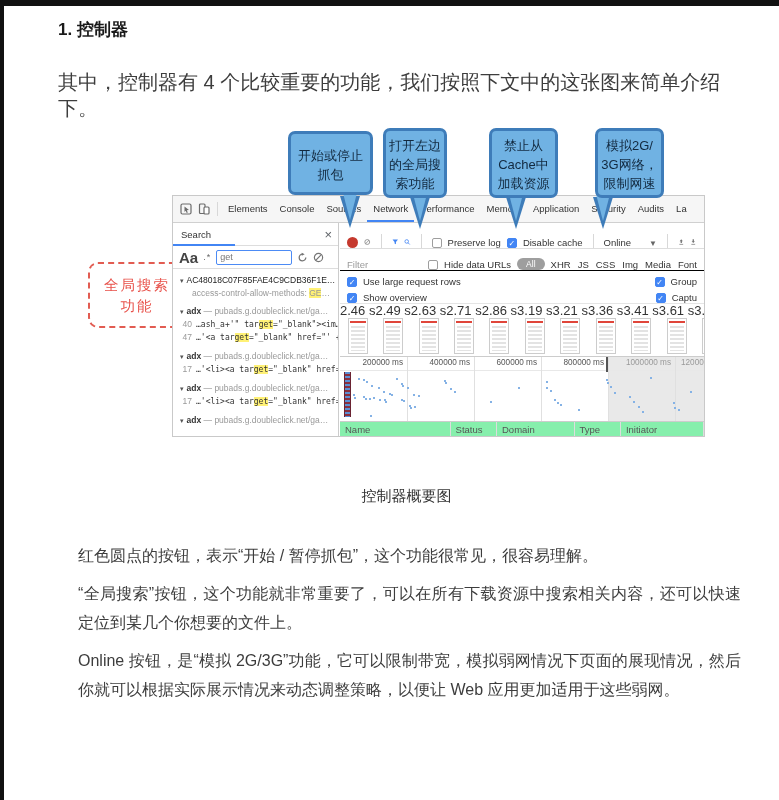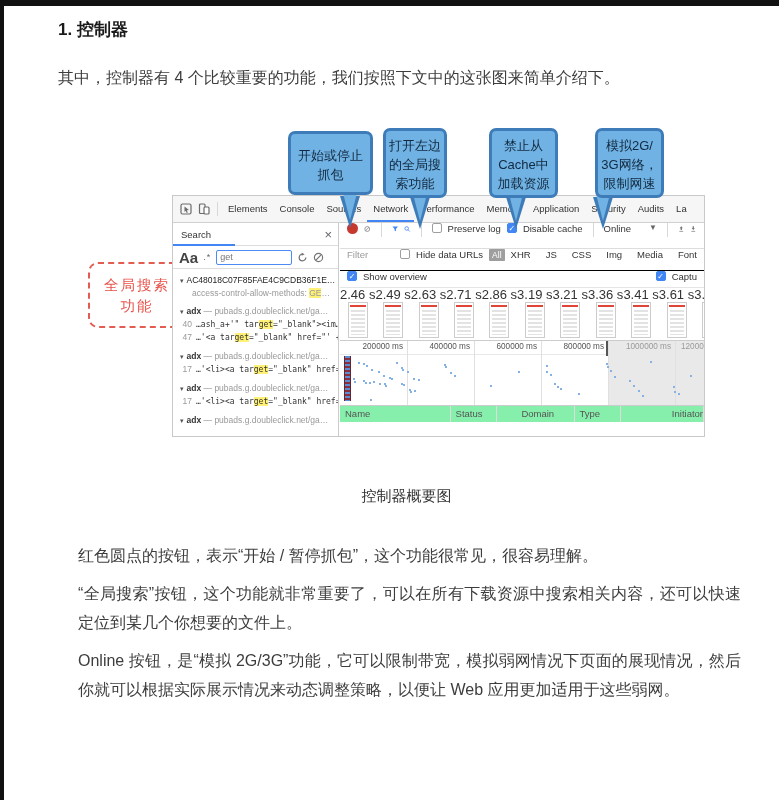--- a/index.html
+++ b/index.html
@@ -4,21 +4,21 @@
 <style>
   html,body{margin:0;padding:0}
   body{width:779px;height:800px;position:relative;background:#fff;overflow:hidden;
        font-family:"Liberation Sans","DejaVu Sans",sans-serif;color:#3d3d3d}
   .abs{position:absolute}
   
   .topbar{left:0;top:0;width:779px;height:6px;background:#111}
   .leftbar{left:0;top:0;width:4px;height:800px;background:#111}
   
   .heading{left:58px;top:8px;font-size:17px;line-height:22px;font-weight:bold;color:#1a1a1a}
-  .intro{left:58px;top:49px;width:690px;font-size:16px;line-height:26px;color:#3d3d3d}
+  .intro{left:58px;top:49px;width:690px;font-size:20px;line-height:26px;color:#3d3d3d}
   .caption{left:58px;top:487px;width:697px;text-align:center;font-size:15px;color:#333}
   .paras{left:78px;top:541px;width:677px;font-size:16px;line-height:29px;text-align:justify;color:#3d3d3d}
   .paras p{margin:0 14px 9px 0}
   
   .callout{background:#70b2e3;border:3px solid #3e7cb9;border-radius:7px;color:#12293f;
            text-align:center;font-size:13px;line-height:19px;box-sizing:border-box;z-index:5}
   .pt{z-index:4}
   .pt i{position:absolute;display:block;width:0;height:0}
   .pt .o{left:0;top:0;border-left:10px solid transparent;border-right:10px solid transparent;border-top:32px solid #3e7cb9}
   .pt .f{left:3px;top:-3px;border-left:7px solid transparent;border-right:7px solid transparent;border-top:27px solid #70b2e3}
@@ -53,33 +53,33 @@
   .r-detail{padding-left:19px;color:#999;white-space:nowrap}
   .r-file{margin-top:6px;padding-left:7px;white-space:nowrap}
   .r-file b{color:#333}
   .muted{color:#999}
   .r-match{padding-left:4px;white-space:nowrap}
   .num{display:inline-block;width:15px;color:#999;text-align:right;margin-right:4px}
   .code{font-family:"DejaVu Sans Mono",monospace;font-size:8px;color:#333}
   .hl{background:#fff176}
   
   .dt-right{position:absolute;left:167px;top:27px;width:364px;height:213px;background:#fff}
-  .row{display:flex;align-items:flex-start;padding:0 7px;gap:6px;white-space:nowrap;overflow:hidden}
+  .row{display:flex;align-items:flex-end;padding:0 7px;gap:6px;white-space:nowrap;overflow:hidden}
   .net-toolbar{height:26px;border-bottom:1px solid #ddd}
   .rec{width:11px;height:11px;border-radius:50%;background:#c5392e;flex:0 0 auto}
   .cb{width:10px;height:10px;border:1px solid #9e9e9e;border-radius:2px;background:#fff;flex:0 0 auto}
   .cb.on{background:#4285f4;border-color:#4285f4}
   .cb.on::after{content:"✓";display:block;color:#fff;font-size:8px;line-height:9px;text-align:center}
   .dd{margin-left:12px;color:#666;font-size:8px}
   .dd::before{content:"▼"}
   .lbl{color:#333}
   .filter-row{height:22px;border-bottom:1px solid #000000}
   .ph{color:#9a9a9a}
-  .pill{background:#9e9e9e;color:#fff;border-radius:1px;padding:0 3px;height:12px;line-height:12px;font-size:8.5px}
-  .chips{display:flex;gap:15px}
+  .pill{background:#9e9e9e;color:#fff;border-radius:6px;padding:0 9px;height:12px;line-height:12px;font-size:8.5px}
+  .chips{display:flex;gap:7px}
   .optrow{height:16px;justify-content:flex-start}
   .spacer{flex:1}
   .filmstrip{height:54px;border-top:1px solid #e5e5e5;border-bottom:1px solid #ccc;display:flex;overflow:hidden}
   .fcell{flex:0 0 28px;text-align:center}
   .ftime{font-size:13px;color:#333;height:13px;line-height:13px;white-space:nowrap}
   .thumb{width:20px;height:36px;margin:1px auto 0;border:1px solid #ccc;background:#fff;position:relative}
   .thumb::before{content:"";position:absolute;left:1px;right:1px;top:2px;height:2px;background:#e0453a}
   .thumb::after{content:"";position:absolute;left:2px;right:2px;top:7px;bottom:2px;
                 background:repeating-linear-gradient(180deg,#e3e3e3 0 2px,#fff 2px 4px)}
   .overview{position:relative;height:64px;overflow:hidden;background:#fff}
@@ -240,20 +240,27 @@
           <span class="lbl">JS</span>
           <span class="lbl">CSS</span>
           <span class="lbl">Img</span>
           <span class="lbl">Media</span>
           <span class="lbl">Font</span>
         </span>
     </div>
 
     <div class="row optrow">
       <span class="cb on"></span>
+      <span class="lbl">Use large request rows</span>
+      <span class="spacer"></span>
+      <span class="cb on"></span>
+      <span class="lbl">Group</span>
+    </div>
+    <div class="row optrow">
+      <span class="cb on"></span>
       <span class="lbl">Show overview</span>
       <span class="spacer"></span>
       <span class="cb on"></span>
       <span class="lbl">Captu</span>
     </div>
 
     <div class="filmstrip">
         <div class="fcell">
           <div class="ftime">2.46 s</div>
           <div class="thumb"></div>
@@ -313,23 +320,23 @@
       <div class="ruler-line"></div>
       <span style="display:contents"></span>
       <div class="ov-handle"></div>
       <div class="redbar"></div>
       <span style="display:contents"></span>
     <div class="grid" style="left: 67px;"></div><span class="tick" style="right: 301px;">200000 ms</span><div class="grid" style="left: 134px;"></div><span class="tick" style="right: 234px;">400000 ms</span><div class="grid" style="left: 201px;"></div><span class="tick" style="right: 167px;">600000 ms</span><div class="grid" style="left: 268px;"></div><span class="tick" style="right: 100px;">800000 ms</span><div class="grid" style="left: 335px;"></div><span class="tick gray" style="right: 33px;">1000000 ms</span><span class="tick gray" style="left: 341px;">12000</span><i class="dot" style="left: 18.2px; top: 21.2px;"></i><i class="dot" style="left: 23.4px; top: 22.4px;"></i><i class="dot" style="left: 25.6px; top: 23.6px;"></i><i class="dot" style="left: 30.8px; top: 27.8px;"></i><i class="dot" style="left: 38.2px; top: 30.2px;"></i><i class="dot" style="left: 43.4px; top: 34.4px;"></i><i class="dot" style="left: 48.6px; top: 35.6px;"></i><i class="dot" style="left: 50.8px; top: 36.8px;"></i><i class="dot" style="left: 61.2px; top: 42.2px;"></i><i class="dot" style="left: 63.4px; top: 43.4px;"></i><i class="dot" style="left: 68.6px; top: 47.6px;"></i><i class="dot" style="left: 73.8px; top: 48.8px;"></i><i class="dot" style="left: 13px; top: 37px;"></i><i class="dot" style="left: 14.4px; top: 39.5px;"></i><i class="dot" style="left: 23.2px; top: 38.5px;"></i><i class="dot" style="left: 24.6px; top: 41px;"></i><i class="dot" style="left: 29px; top: 40.5px;"></i><i class="dot" style="left: 33.4px; top: 40px;"></i><i class="dot" style="left: 39.2px; top: 42px;"></i><i class="dot" style="left: 43.6px; top: 41.5px;"></i><i class="dot" style="left: 45px; top: 44px;"></i><i class="dot" style="left: 56px; top: 21px;"></i><i class="dot" style="left: 60.6px; top: 25.9px;"></i><i class="dot" style="left: 62.2px; top: 27.8px;"></i><i class="dot" style="left: 66.8px; top: 29.7px;"></i><i class="dot" style="left: 73px; top: 36.5px;"></i><i class="dot" style="left: 77.6px; top: 38.4px;"></i><i class="dot" style="left: 103.8px; top: 22.6px;"></i><i class="dot" style="left: 105.2px; top: 25.4px;"></i><i class="dot" style="left: 109.6px; top: 31.2px;"></i><i class="dot" style="left: 114px; top: 34px;"></i><i class="dot" style="left: 206px; top: 24px;"></i><i class="dot" style="left: 206.4px; top: 29.9px;"></i><i class="dot" style="left: 209.8px; top: 32.8px;"></i><i class="dot" style="left: 213.6px; top: 41.6px;"></i><i class="dot" style="left: 217px; top: 44.5px;"></i><i class="dot" style="left: 220.4px; top: 47.4px;"></i><i class="dot" style="left: 265.8px; top: 21.6px;"></i><i class="dot" style="left: 266.6px; top: 25.2px;"></i><i class="dot" style="left: 270.4px; top: 28.8px;"></i><i class="dot" style="left: 274.2px; top: 35.4px;"></i><i class="dot" style="left: 289px; top: 39px;"></i><i class="dot" style="left: 293px; top: 44.3px;"></i><i class="dot" style="left: 298px; top: 48.9px;"></i><i class="dot" style="left: 302px; top: 54.2px;"></i><i class="dot" style="left: 333px; top: 45px;"></i><i class="dot" style="left: 334.2px; top: 50px;"></i><i class="dot" style="left: 338.4px; top: 52px;"></i><i class="dot" style="left: 150px; top: 44px;"></i><i class="dot" style="left: 178px; top: 30px;"></i><i class="dot" style="left: 238px; top: 52px;"></i><i class="dot" style="left: 310px; top: 20px;"></i><i class="dot" style="left: 350px; top: 34px;"></i><i class="dot" style="left: 30px; top: 58px;"></i><i class="dot" style="left: 70px; top: 50px;"></i></div>
 
     <div class="net-head">
         <div class="ncol" style="width: 120px;">Name</div>
         <div class="ncol" style="width: 50px;">Status</div>
-        <div class="ncol" style="width: 84px; text-align: center;">Domain</div>
+        <div class="ncol" style="width: 84px;">Domain</div>
         <div class="ncol" style="width: 50px;">Type</div>
-        <div class="ncol" style="width: 90px; text-align: right;">Initiator</div>
+        <div class="ncol" style="width: 90px;">Initiator</div>
       </div>
   </div>
 </div>
 
 <div class="abs caption">控制器概要图</div>
 <div class="abs paras">
     <p>红色圆点的按钮，表示“开始 / 暂停抓包”，这个功能很常见，很容易理解。</p>
     <p>“全局搜索”按钮，这个功能就非常重要了，可以在所有下载资源中搜索相关内容，还可以快速定位到某几个你想要的文件上。</p>
     <p>Online 按钮，是“模拟 2G/3G”功能，它可以限制带宽，模拟弱网情况下页面的展现情况，然后你就可以根据实际展示情况来动态调整策略，以便让 Web 应用更加适用于这些弱网。</p>
   </div>

